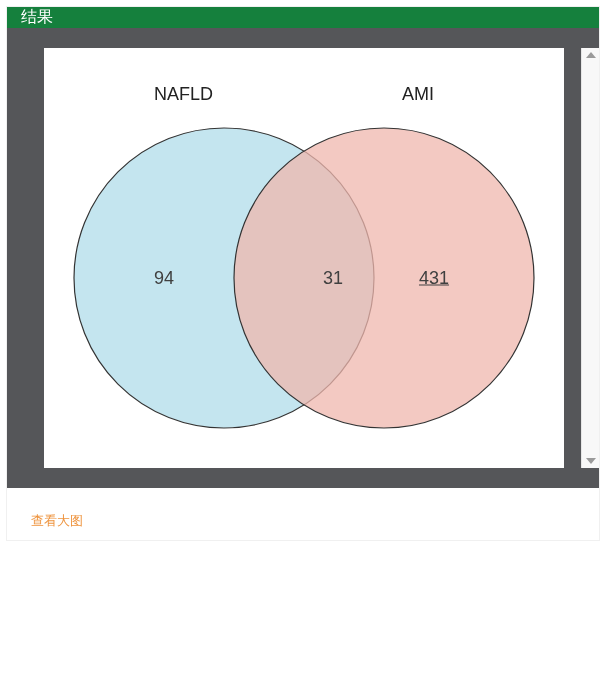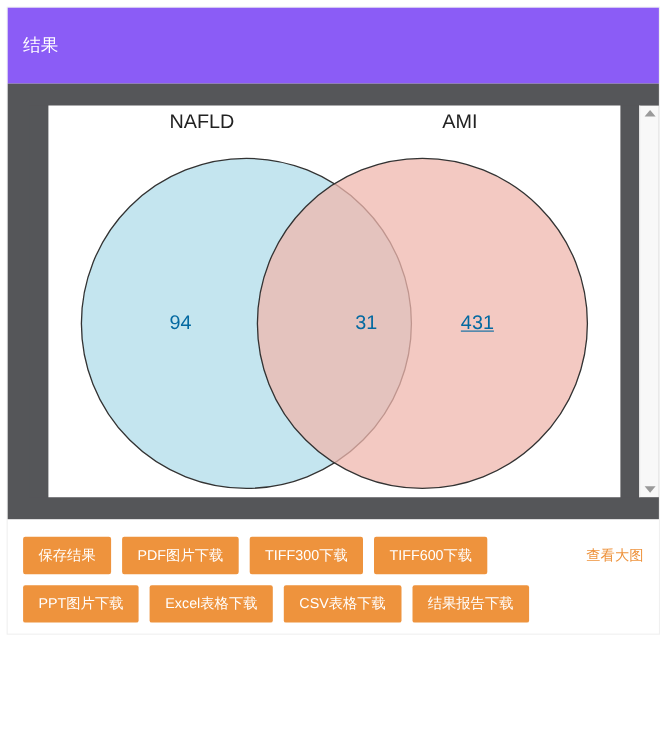--- a/index.html
+++ b/index.html
@@ -6,32 +6,32 @@
   body {
     font-family: Arial, "Microsoft YaHei", sans-serif;
     background: #fff;
     padding: 6px;
     width: 606px;
   }
   .panel {
     border: 1px solid #f0f0f0;
   }
   .panel-header {
-    background: #8b5cf6;
+    background: #15803d;
     color: #fff;
     font-size: 16px;
-    padding: 24px 14px;
+    padding: 0 14px;
   }
   .viewer-area {
     background: #555659;
     padding: 20px 0 20px 20px;
     position: relative;
     display: flex;
     align-items: stretch;
-    height: 396px;
+    height: 460px;
   }
   .chart-canvas-wrap {
     flex: 1;
     background: #555659;
     display: flex;
     align-items: center;
     justify-content: center;
     overflow: hidden;
   }
   .chart-canvas {
@@ -86,21 +86,21 @@
     padding-top: 8px;
   }
   .set-label {
     position: absolute;
     font-size: 18px;
     color: #222;
   }
   .venn-value {
     position: absolute;
     font-size: 18px;
-    color: #0369a1;
+    color: #404040;
     transform: translate(-50%, -50%);
   }
 </style>
 </head>
 <body>
 
 <div class="panel">
 
   <div class="panel-header">
     <span>结果</span>
@@ -127,26 +127,16 @@
       </div>
     </div>
 
     <div class="scrollbar-track">
       <div class="scroll-arrow scroll-up"></div>
       <div class="scroll-arrow scroll-down"></div>
     </div>
   </div>
 
   <div class="toolbar">
-    <div class="btn-wrap">
-      <button class="btn">保存结果</button>
-      <button class="btn">PDF图片下载</button>
-      <button class="btn">TIFF300下载</button>
-      <button class="btn">TIFF600下载</button>
-      <button class="btn">PPT图片下载</button>
-      <button class="btn">Excel表格下载</button>
-      <button class="btn">CSV表格下载</button>
-      <button class="btn">结果报告下载</button>
-    </div>
     <span class="view-large">查看大图</span>
   </div>
 
 </div>
 
 </body></html>

